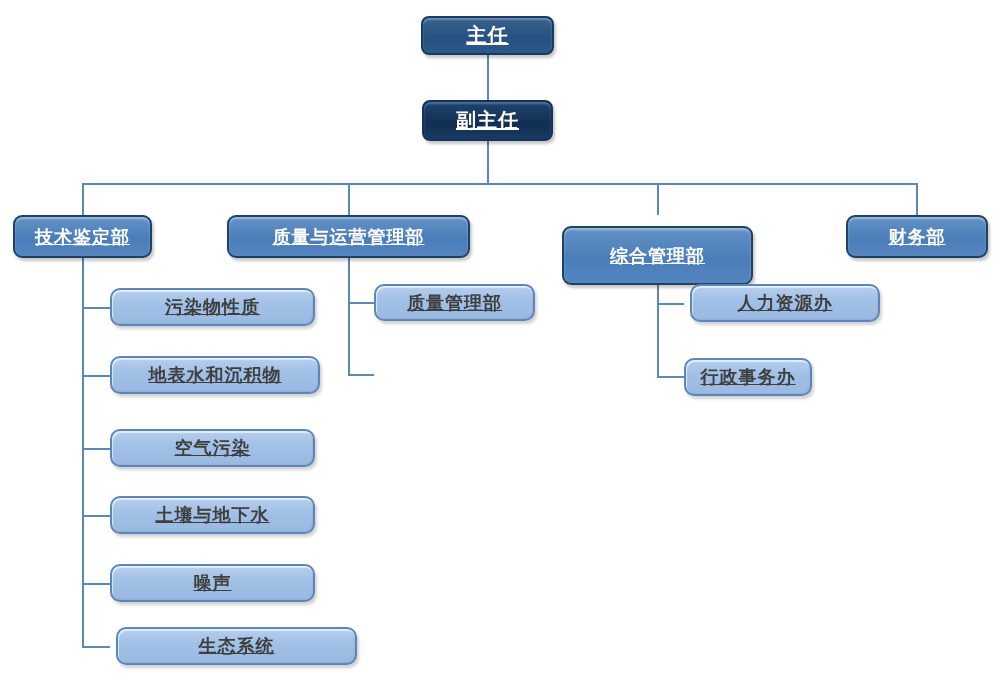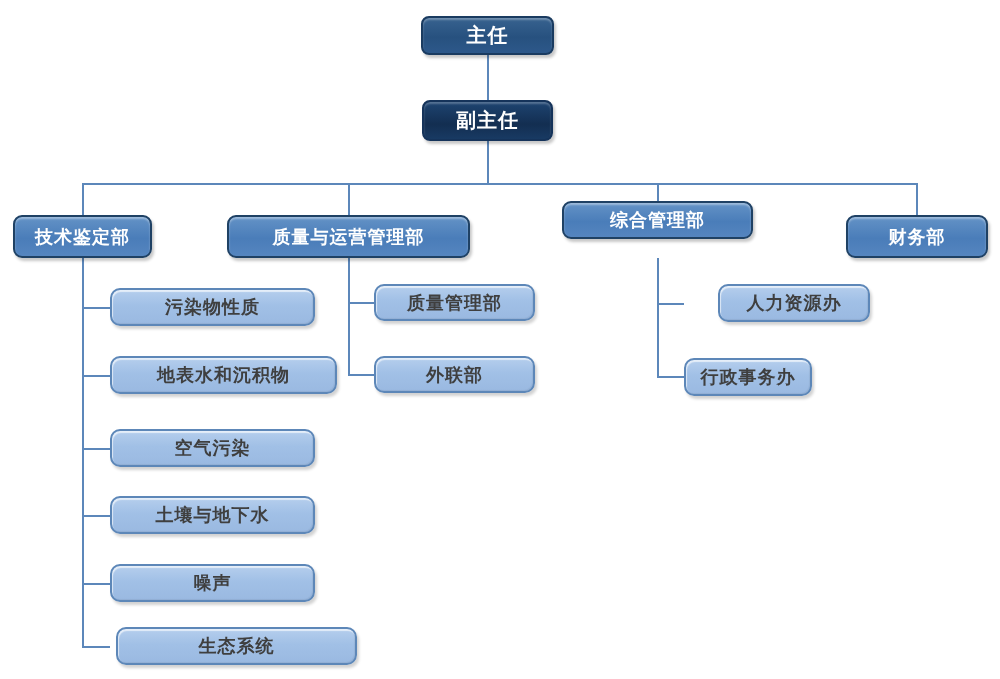--- a/index.html
+++ b/index.html
@@ -4,20 +4,21 @@
 <style>
   html,body { margin:0; padding:0; background:#ffffff; }
   .canvas {
     position:relative; width:1000px; height:679px; background:#ffffff;
     font-family:"Liberation Sans", sans-serif; overflow:hidden;
   }
   .node {
     position:absolute; display:flex; align-items:center; justify-content:center;
     font-weight:bold; box-sizing:border-box; text-align:center; letter-spacing:1px;
     cursor:default;
+    text-decoration:underline;
   }
   .lvl1 {
     background:linear-gradient(180deg,#37628f 0%,#27517f 55%,#2d588a 100%);
     border:2.5px solid #1a3b60; border-radius:8px; color:#ffffff; font-size:20px;
     box-shadow:inset 0 2px 2px rgba(255,255,255,.30), 2px 3px 3px rgba(0,0,0,.22);
   }
   .lvl2 {
     background:linear-gradient(180deg,#1e4471 0%,#132e51 55%,#173civ 100%);
     background:linear-gradient(180deg,#1e4471 0%,#132e51 60%,#183a63 100%);
     border:2.5px solid #15335a; border-radius:8px; color:#ffffff; font-size:20px;
@@ -74,53 +75,50 @@
   <div class="node lvl2" style="left:422px; top:100px; width:131px; height:41px">
     <span>副主任</span>
   </div>
 
   <div class="node lvl3" style="left:13px;  top:215px; width:139px; height:43px">
     <span>技术鉴定部</span>
   </div>
   <div class="node lvl3" style="left:227px; top:215px; width:243px; height:43px">
     <span>质量与运营管理部</span>
   </div>
-  <div class="node lvl3" style="left:562px; top:201px; width:191px; height:38px">
+  <div class="node lvl3" style="left:562px; top:226px; width:191px; height:59px">
     <span>综合管理部</span>
   </div>
   <div class="node lvl3" style="left:846px; top:215px; width:142px; height:43px">
     <span>财务部</span>
   </div>
 
   <div class="node lvl4" style="left:110px; top:288px; width:205px; height:38px">
     <span>污染物性质</span>
   </div>
-  <div class="node lvl4" style="left:110px; top:356px; width:227px; height:38px">
+  <div class="node lvl4" style="left:110px; top:356px; width:210px; height:38px">
     <span>地表水和沉积物</span>
   </div>
   <div class="node lvl4" style="left:110px; top:496px; width:205px; height:38px">
     <span>土壤与地下水</span>
   </div>
   <div class="node lvl4" style="left:110px; top:429px; width:205px; height:38px">
     <span>空气污染</span>
   </div>
   <div class="node lvl4" style="left:110px; top:564px; width:205px; height:38px">
     <span>噪声</span>
   </div>
   <div class="node lvl4" style="left:116px; top:627px; width:241px; height:38px">
     <span>生态系统</span>
   </div>
 
   <div class="node lvl4" style="left:374px; top:284px; width:161px; height:37px">
     <span>质量管理部</span>
   </div>
-  <div class="node lvl4" style="left:374px; top:356px; width:161px; height:37px">
-    <span>外联部</span>
-  </div>
 
-  <div class="node lvl4" style="left:718px; top:284px; width:152px; height:38px">
+  <div class="node lvl4" style="left:690px; top:284px; width:190px; height:38px">
     <span>人力资源办</span>
   </div>
   <div class="node lvl4" style="left:684px; top:358px; width:128px; height:38px">
     <span>行政事务办</span>
   </div>
 
 </div>
 
 </body></html>

